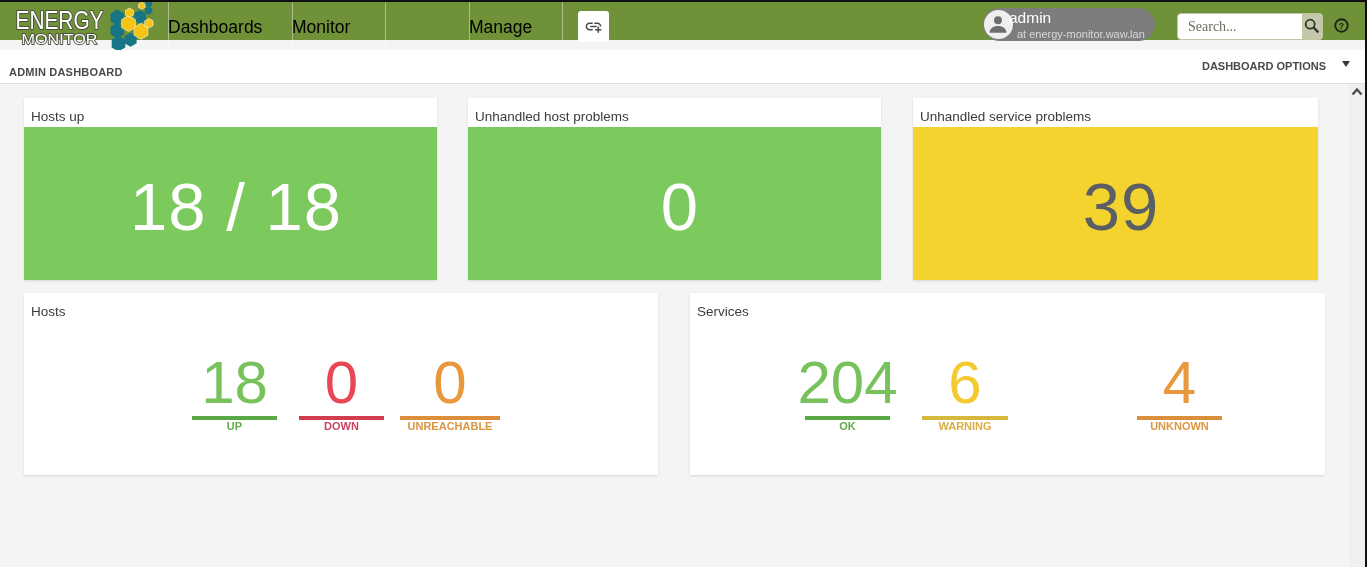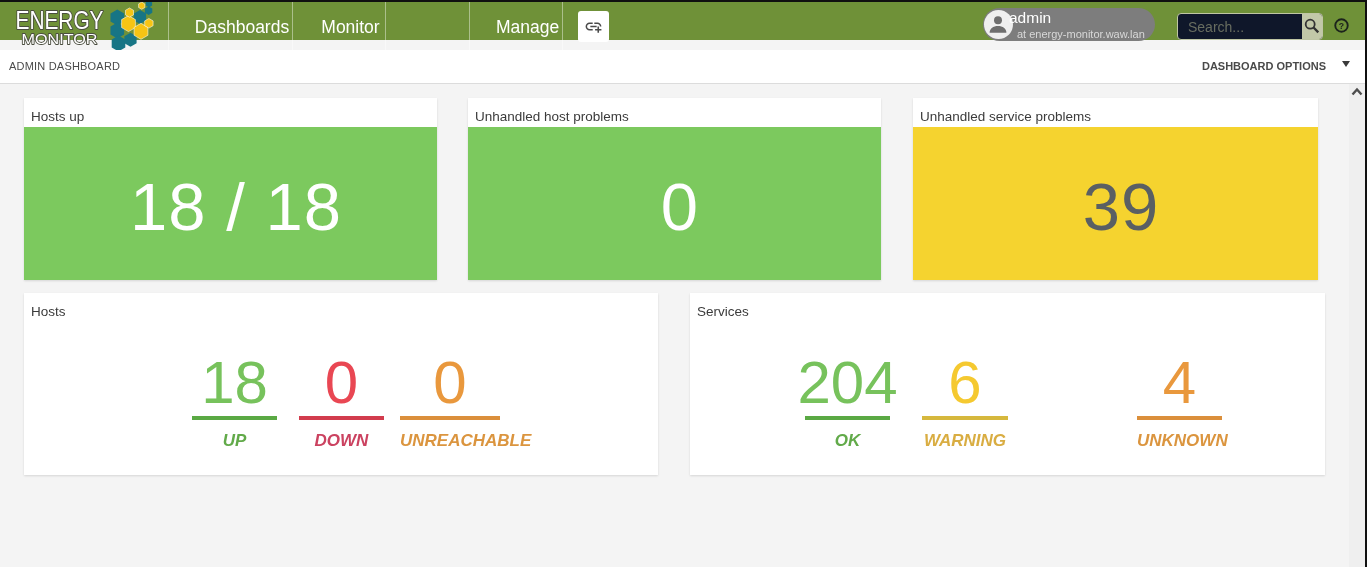--- a/index.html
+++ b/index.html
@@ -3,51 +3,51 @@
 <meta charset="utf-8">
 <style>
 * { margin:0; padding:0; box-sizing:border-box; }
 html,body { width:1367px; height:567px; overflow:hidden; }
 body { font-family:"Liberation Sans", sans-serif; position:relative; background:#f4f4f4; }
 #topborder { position:absolute; left:0; top:0; width:1367px; height:2px; background:#101010; z-index:50; }
 #rightborder { position:absolute; right:0; top:0; width:2px; height:567px; background:#101010; z-index:50; }
 
 #nav { position:absolute; left:0; top:2px; width:1367px; height:38px; background:#6f9138; }
 .navsep { position:absolute; top:0; width:1px; height:48px; background:rgba(255,255,255,0.42); }
-.menuitem { position:absolute; top:0; height:48px; line-height:50px; color:#ffffff; font-size:17.5px; text-align:center;padding-left:24px; }
+.menuitem { position:absolute; top:0; height:48px; line-height:50px; color:#000000; font-size:17.5px; text-align:left; }
 #linkbtn { position:absolute; left:578px; top:9px; width:31px; height:31px; background:#fff; border-radius:3px; }
 #linkbtn svg { position:absolute; left:6px; top:6px; }
 
 #pill { position:absolute; left:983px; top:6px; width:172px; height:33px; background:#7d7d7d; border-radius:17px; }
 #avatar { position:absolute; left:1px; top:2px; width:29px; height:29px; border-radius:50%; background:#efefef; overflow:hidden; }
 #pill .uname { position:absolute; left:26px; top:0.5px; font-size:15.5px; color:#fff; }
 #pill .usub { position:absolute; left:34px; top:20px; font-size:11px; color:#d8d8d8; }
 
-#search { position:absolute; left:1177px; top:11px; width:146px; height:27px; background:#0f172a; border:1px solid #bfc6a4; border-radius:4px; }
+#search { position:absolute; left:1177px; top:11px; width:146px; height:27px; background:#ffffff; border:1px solid #bfc6a4; border-radius:4px;font-family:Liberation Serif, serif; }
 #search .ph { position:absolute; left:10px; top:5px; font-size:14px; color:#686d60; }
 #search .mag { position:absolute; right:0; top:0; width:20px; height:25px; background:#c2c8a8; border-radius:0 3px 3px 0; }
 #help { position:absolute; left:1334px; top:16px; }
 
 #whitebar { position:absolute; left:0; top:50px; width:1367px; height:34px; background:#fff; border-bottom:1px solid #dcdcdc; }
-#whitebar .left { position:absolute; left:9px; top:10px; font-size:11px; font-weight:normal; color:#4a4a4a; letter-spacing:0.2px; }
+#whitebar .left { position:absolute; left:9px; top:16px; font-size:11px; font-weight:bold; color:#4a4a4a; letter-spacing:0.2px; }
 #whitebar .right { position:absolute; right:41px; top:10px; font-size:11px; font-weight:bold; color:#4a4a4a; }
 #whitebar .tri { position:absolute; right:17px; top:11px; width:0; height:0; border-left:4.5px solid transparent; border-right:4.5px solid transparent; border-top:6.5px solid #3a3a3a; }
 
 #content { position:absolute; left:0; top:84px; width:1367px; height:483px; background:#f4f4f4; }
 
 #sbar { position:absolute; left:1349px; top:84px; width:16px; height:483px; background:#efefef; }
 .card { position:absolute; background:#fff; box-shadow:0 1px 2px rgba(0,0,0,0.12); }
 .card .hd { position:absolute; left:7px; top:10.5px; font-size:13.5px; color:#3b3b3b; }
 .block { position:absolute; left:0; top:29px; right:0; bottom:0; display:flex; align-items:center; justify-content:center; }
 .bignum { font-size:67px; color:#fff; letter-spacing:1px; position:relative; top:3px;margin-left:11px; }
 
 .stat { position:absolute; text-align:center; }
 .stat .num { font-size:60px; line-height:60px; margin:0 -30px; }
 .stat .bar { height:3.5px; margin-top:3px; }
-.stat .lbl { font-size:17px; font-weight:bold; margin-top:11px;font-style:italic; }
+.stat .lbl { font-size:11px; font-weight:bold; margin-top:0; }
 </style>
 </head>
 <body>
 <div id="nav">
   <svg width="600" height="48" style="position:absolute;left:0;top:0">
     <g font-family="Liberation Sans, sans-serif" font-weight="normal" fill="#ffffff" stroke="#4a4d3e" paint-order="stroke" stroke-linejoin="round">
       <text x="15.5" y="26.5" font-size="26" stroke-width="2" textLength="88" lengthAdjust="spacingAndGlyphs">ENERGY</text>
       <text x="21.5" y="42" font-size="15.5" stroke-width="1.8" textLength="76" lengthAdjust="spacingAndGlyphs">MONITOR</text>
     </g>
     <g>

